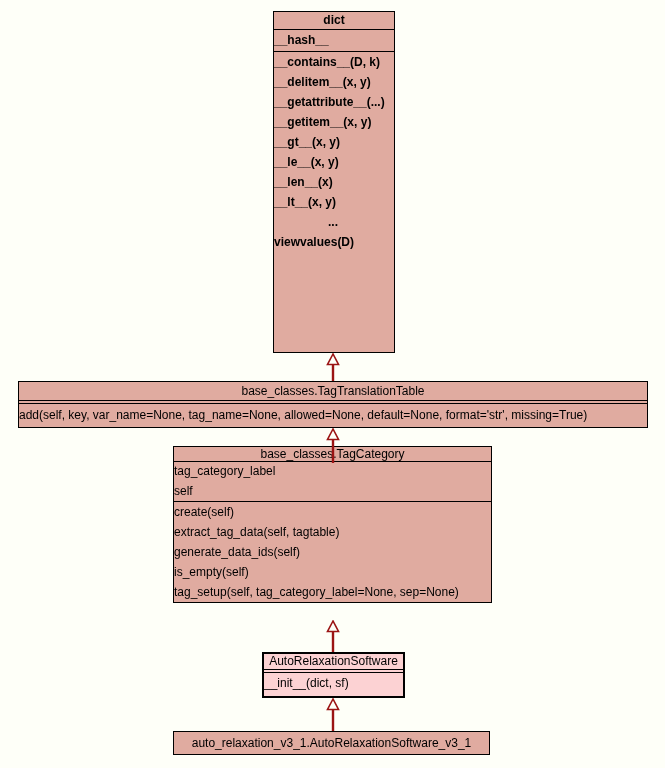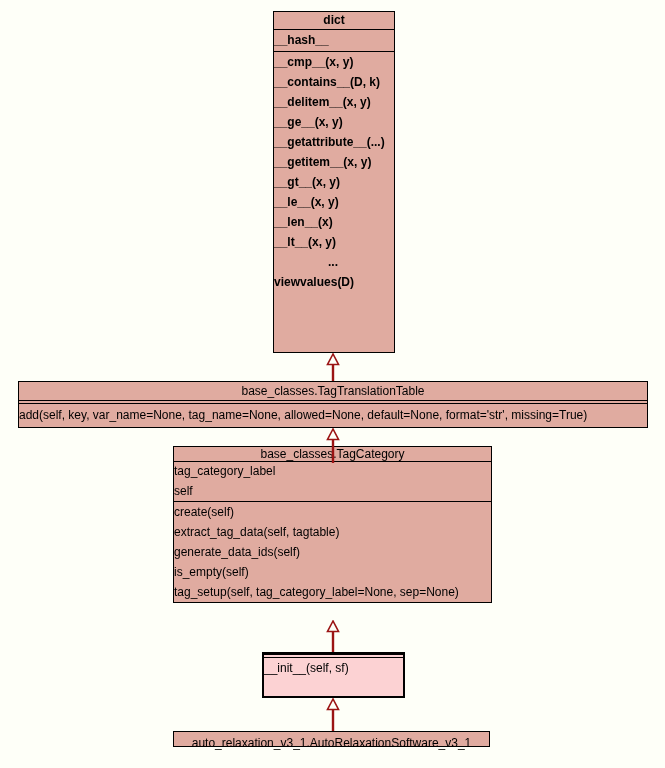--- a/index.html
+++ b/index.html
@@ -51,21 +51,21 @@
 
   #box-2 { left: 173px; top: 446px; width: 319px; height: 157px; }
   #box-2 .ctitle { height: 14px; line-height: 14px; }
   #box-2 .attrs .row { height: 19.5px; line-height: 19.5px; }
   #box-2 .methods .row { height: 20px; line-height: 20px; }
 
   #box-3 { left: 262px; top: 652px; width: 143px; height: 46px; }
   #box-3 .ctitle { height: 15px; line-height: 15px; }
   #box-3 .methods .row { height: 21px; line-height: 21px; }
 
-  #box-4 { left: 173px; top: 731px; width: 317px; height: 16px; }
+  #box-4 { left: 173px; top: 731px; width: 317px; height: 24px; }
   #box-4 .ctitle { height: 22px; line-height: 22px; }
 
   
   .arrow { position: absolute; display: block; }
   .arrow polygon { fill: var(--c-bg); stroke: var(--c-arrow); stroke-width: 1.6; }
   .arrow line { stroke: var(--c-arrow); stroke-width: 2.4; }
   #arrow-0 { left: 326px; top: 353px; }
   #arrow-1 { left: 326px; top: 428px; }
   #arrow-2 { left: 326px; top: 620px; }
   #arrow-3 { left: 326px; top: 698px; }
@@ -74,24 +74,22 @@
 <body>
 
 <div class="canvas">
 
   <div class="cbox" id="box-0">
     <div class="ctitle">dict</div>
     <div class="sec attrs">
         <div class="row">__hash__</div>
       </div>
     <div class="sec methods">
-        <div class="row">__cmp__(x, y)</div>
         <div class="row">__contains__(D, k)</div>
         <div class="row">__delitem__(x, y)</div>
-        <div class="row">__ge__(x, y)</div>
         <div class="row">__getattribute__(...)</div>
         <div class="row">__getitem__(x, y)</div>
         <div class="row">__gt__(x, y)</div>
         <div class="row">__le__(x, y)</div>
         <div class="row">__len__(x)</div>
         <div class="row">__lt__(x, y)</div>
         <div class="row center">...</div>
         <div class="row">viewvalues(D)</div>
       </div>
   </div>
@@ -113,23 +111,24 @@
     <div class="sec methods">
         <div class="row">create(self)</div>
         <div class="row">extract_tag_data(self, tagtable)</div>
         <div class="row">generate_data_ids(self)</div>
         <div class="row">is_empty(self)</div>
         <div class="row">tag_setup(self, tag_category_label=None, sep=None)</div>
       </div>
   </div>
 
   <div class="cbox hi" id="box-3">
+    <div class="ctitle">AutoRelaxationSoftware</div>
     <div class="sec attrs"></div>
     <div class="sec methods">
-        <div class="row">__init__(self, sf)</div>
+        <div class="row">__init__(dict, sf)</div>
       </div>
   </div>
 
   <div class="cbox" id="box-4">
     <div class="ctitle">auto_relaxation_v3_1.AutoRelaxationSoftware_v3_1</div>
 
   </div>
 
   <svg class="arrow" id="arrow-0" width="14" height="28" viewBox="0 0 14 28">
     <polygon points="7,1 1.5,11.5 12.5,11.5"></polygon>

